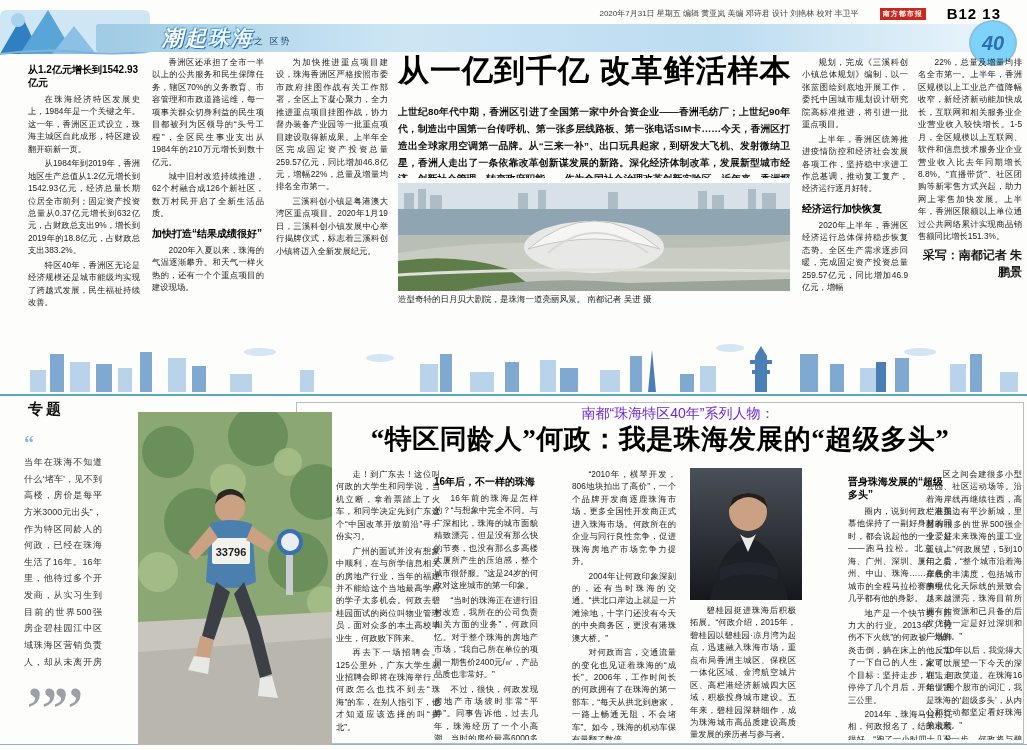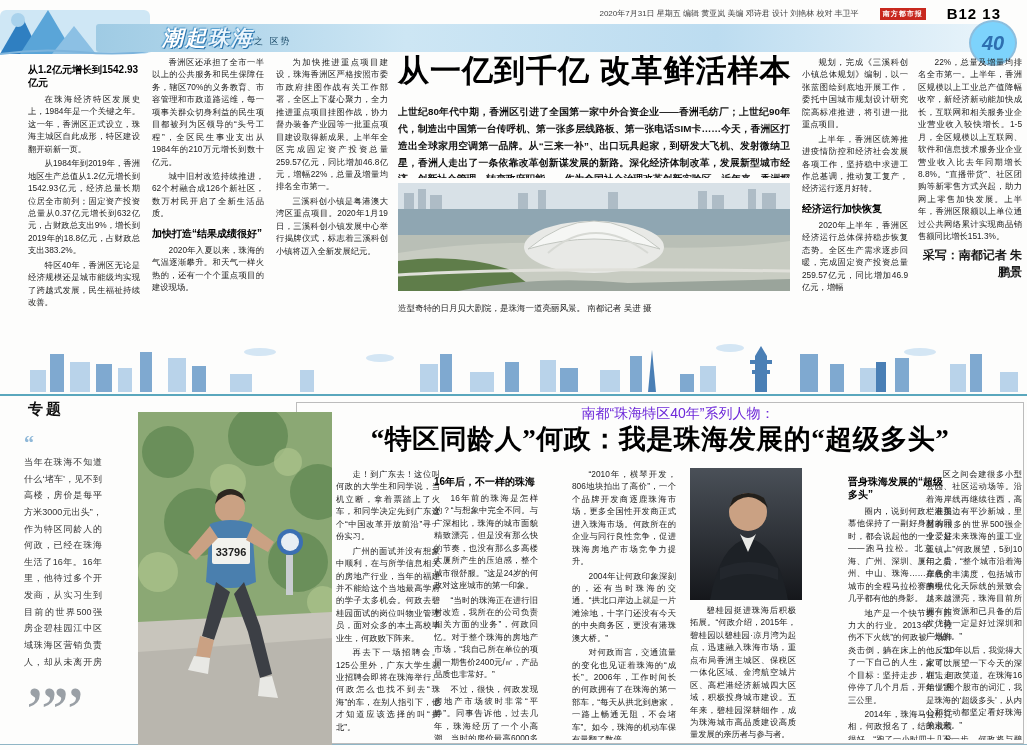--- a/index.html
+++ b/index.html
@@ -20,21 +20,21 @@
   .logo40{position:absolute;right:10px;top:20px;width:44px;height:42px;border:2px solid #8cbede;border-radius:50%;
       display:flex;align-items:center;justify-content:center;font-size:20px;font-weight:900;font-style:italic;color:#2e6fb0;background:#7dd3fc;}
   
   .tcol{position:absolute;top:56px;height:284px;overflow:hidden;}
   .bp{font-size:8.3px;line-height:1.5;text-align:justify;text-indent:2em;margin:0 0 2px;color:#222;}
   .sub{font-size:10px;font-weight:bold;color:#000;margin:7px 0 4px;line-height:1.3;}
   .byline{font-size:12px;font-weight:bold;text-align:right;margin-top:4px;}
   .center-block{position:absolute;left:398px;top:50px;width:392px;}
   .main-headline{font-size:31px;font-weight:900;letter-spacing:1px;white-space:nowrap;color:#000;}
   .standfirst{margin-top:12px;font-size:9.8px;font-weight:600;line-height:1.72;text-align:justify;height:74px;overflow:hidden;color:#111;}
-  .photo-caption{font-size:8.5px;margin-top:12px;color:#222;}
+  .photo-caption{font-size:8.5px;margin-top:3px;color:#222;}
   
   .skyline{position:absolute;left:0;top:340px;width:1027px;height:52px;}
   
   .rule-top{position:absolute;left:0;top:394px;width:1027px;height:2px;background:#5aa7bd;}
   .rule-bottom{position:absolute;left:0;top:744px;width:1027px;height:1px;background:#8fb5c5;}
   .section-label{position:absolute;left:28px;top:400px;font-size:15px;font-weight:bold;letter-spacing:3px;color:#111;}
   
   .feature-box{position:absolute;left:296px;top:402px;width:726px;height:340px;border:1px solid #bcbcbc;}
   .kicker{position:absolute;left:340px;top:405px;width:676px;text-align:center;font-size:14px;color:#6d28d9;}
   .feature-headline{position:absolute;left:304px;top:421px;width:712px;text-align:center;

